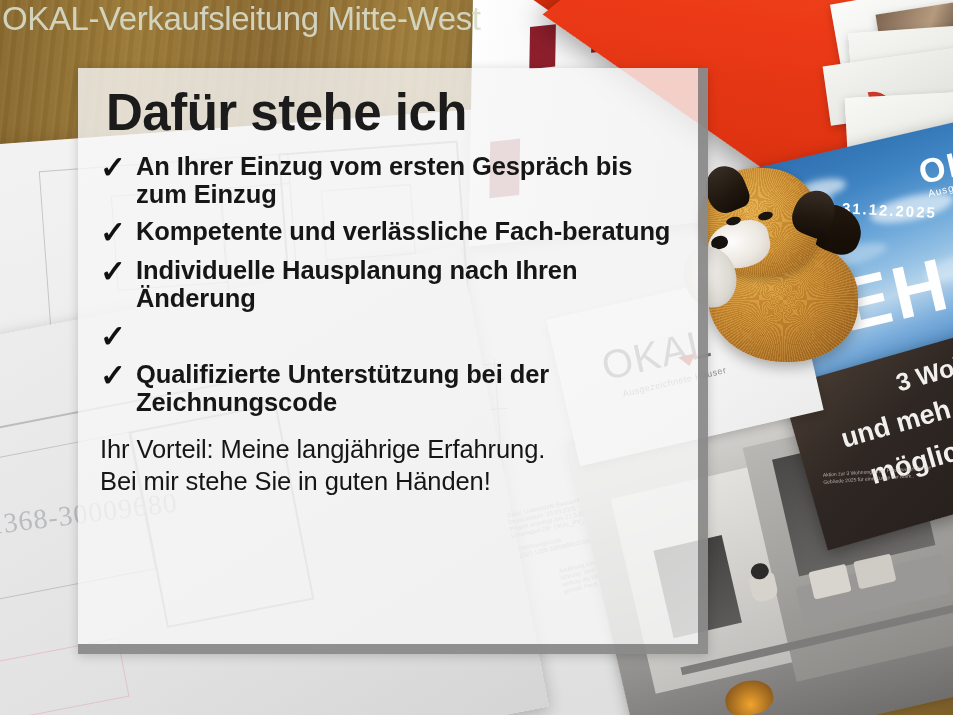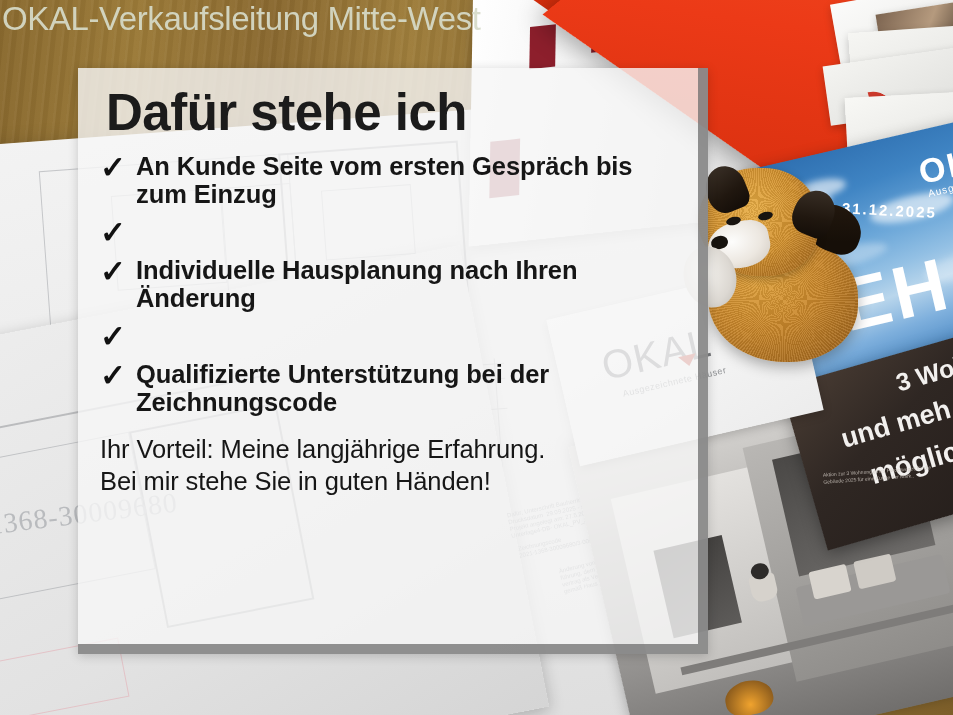--- a/index.html
+++ b/index.html
@@ -517,25 +517,26 @@
   <div class="header-title">OKAL-Verkaufsleitung Mitte-West</div>
 
   <div class="card">
 
     <div class="card-title">Dafür stehe ich</div>
 
     <div class="bullets">
 
       <div class="bullet">
         <div class="tick">✓</div>
-        <div class="btext">An Kunde Seite vom ersten Gespräch bis zum Einzug</div>
+        <div class="btext">An Ihrer Einzug vom ersten Gespräch bis zum Einzug</div>
       </div>
 
       <div class="bullet">
         <div class="tick">✓</div>
+        <div class="btext">Kompetente und verlässliche Fach-beratung</div>
       </div>
 
       <div class="bullet">
         <div class="tick">✓</div>
         <div class="btext">Individuelle Hausplanung nach Ihren Änderung</div>
       </div>
 
       <div class="bullet">
         <div class="tick">✓</div>
       </div>

